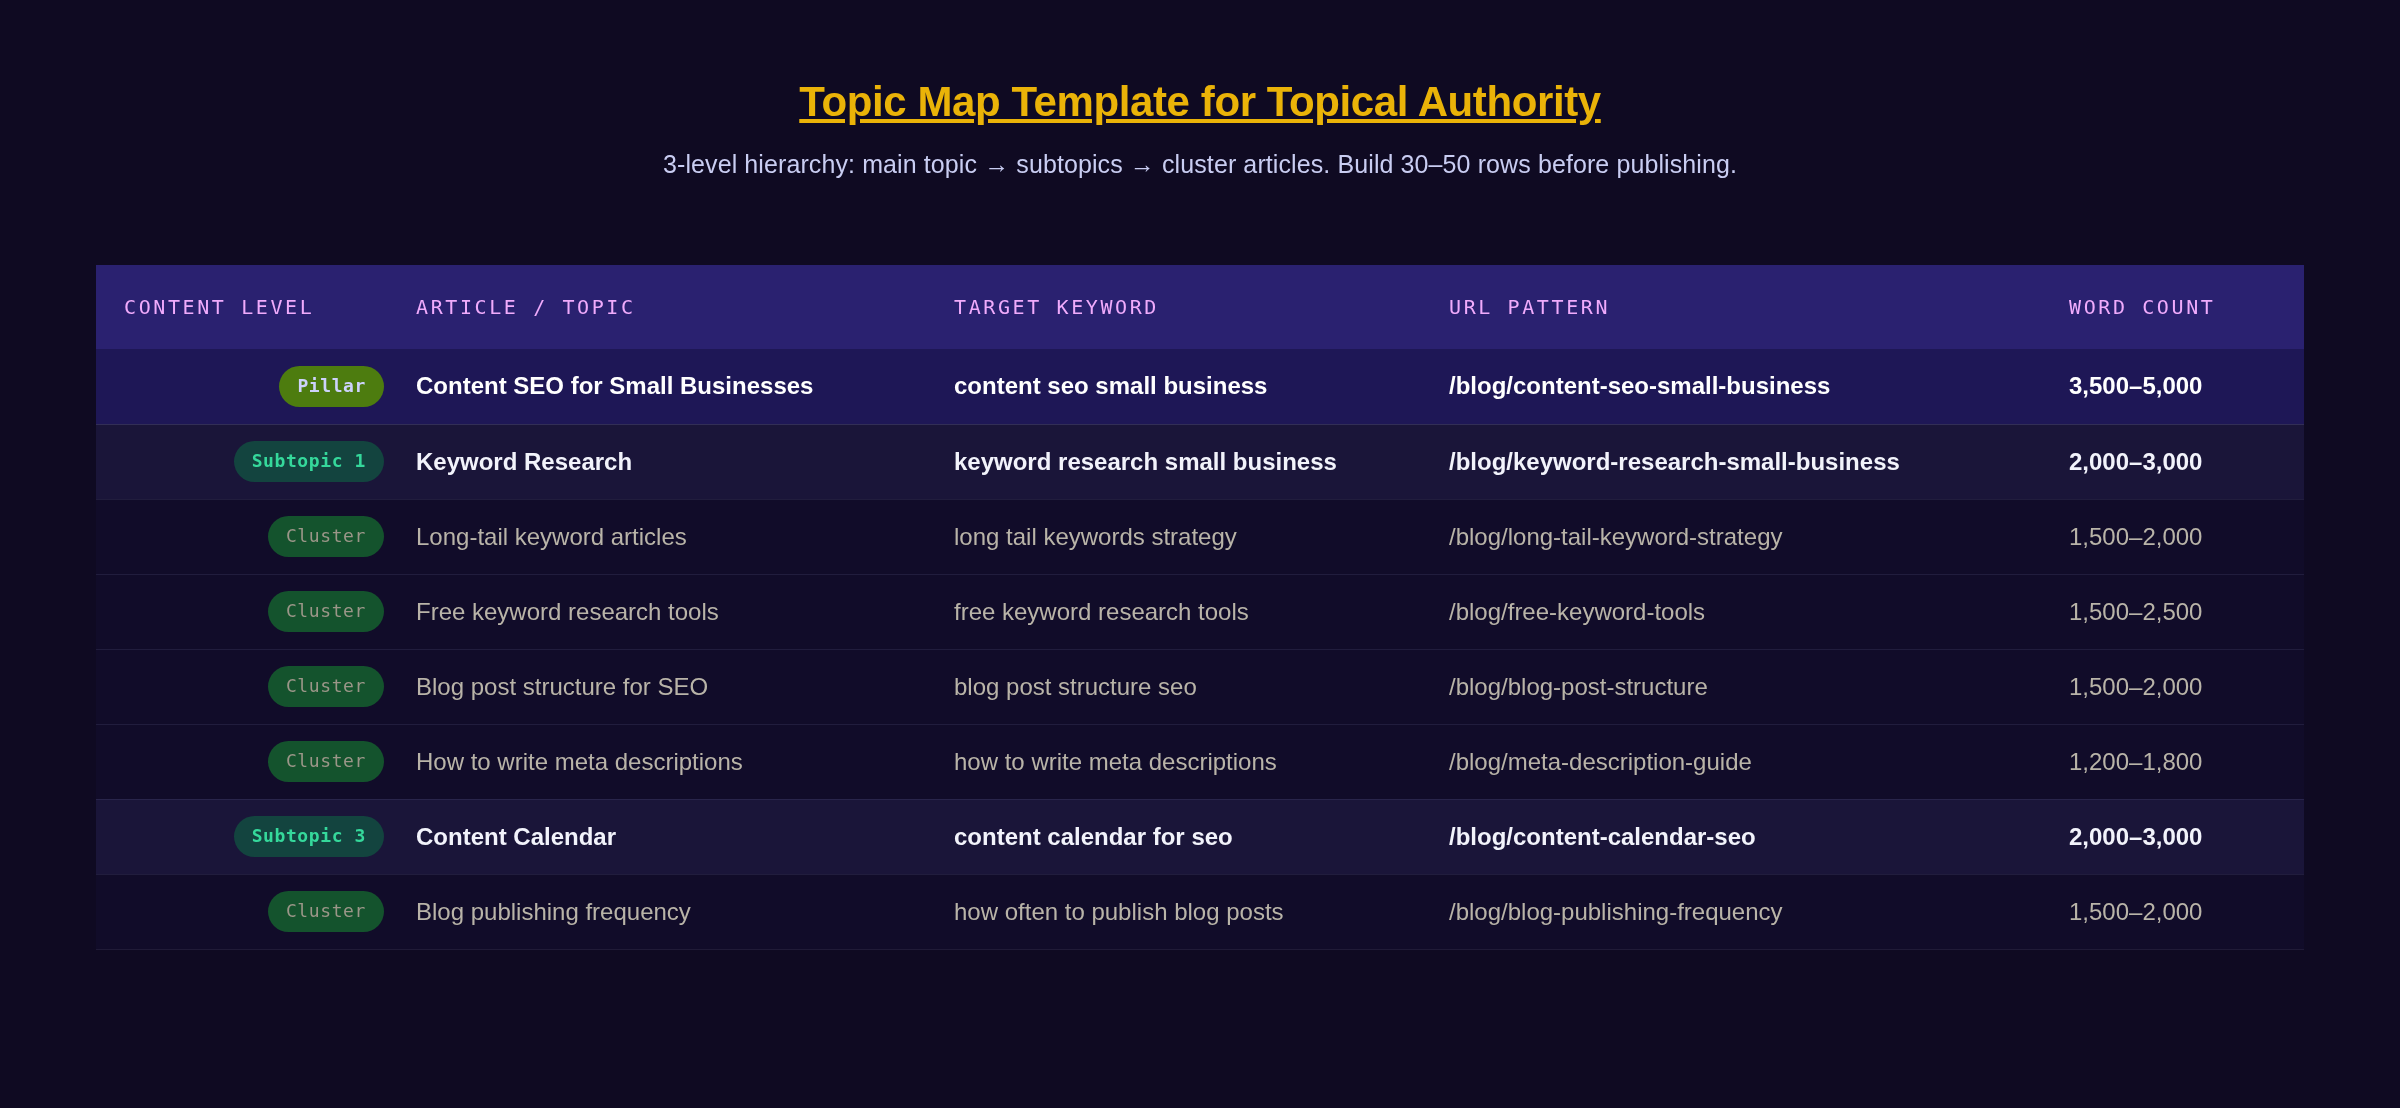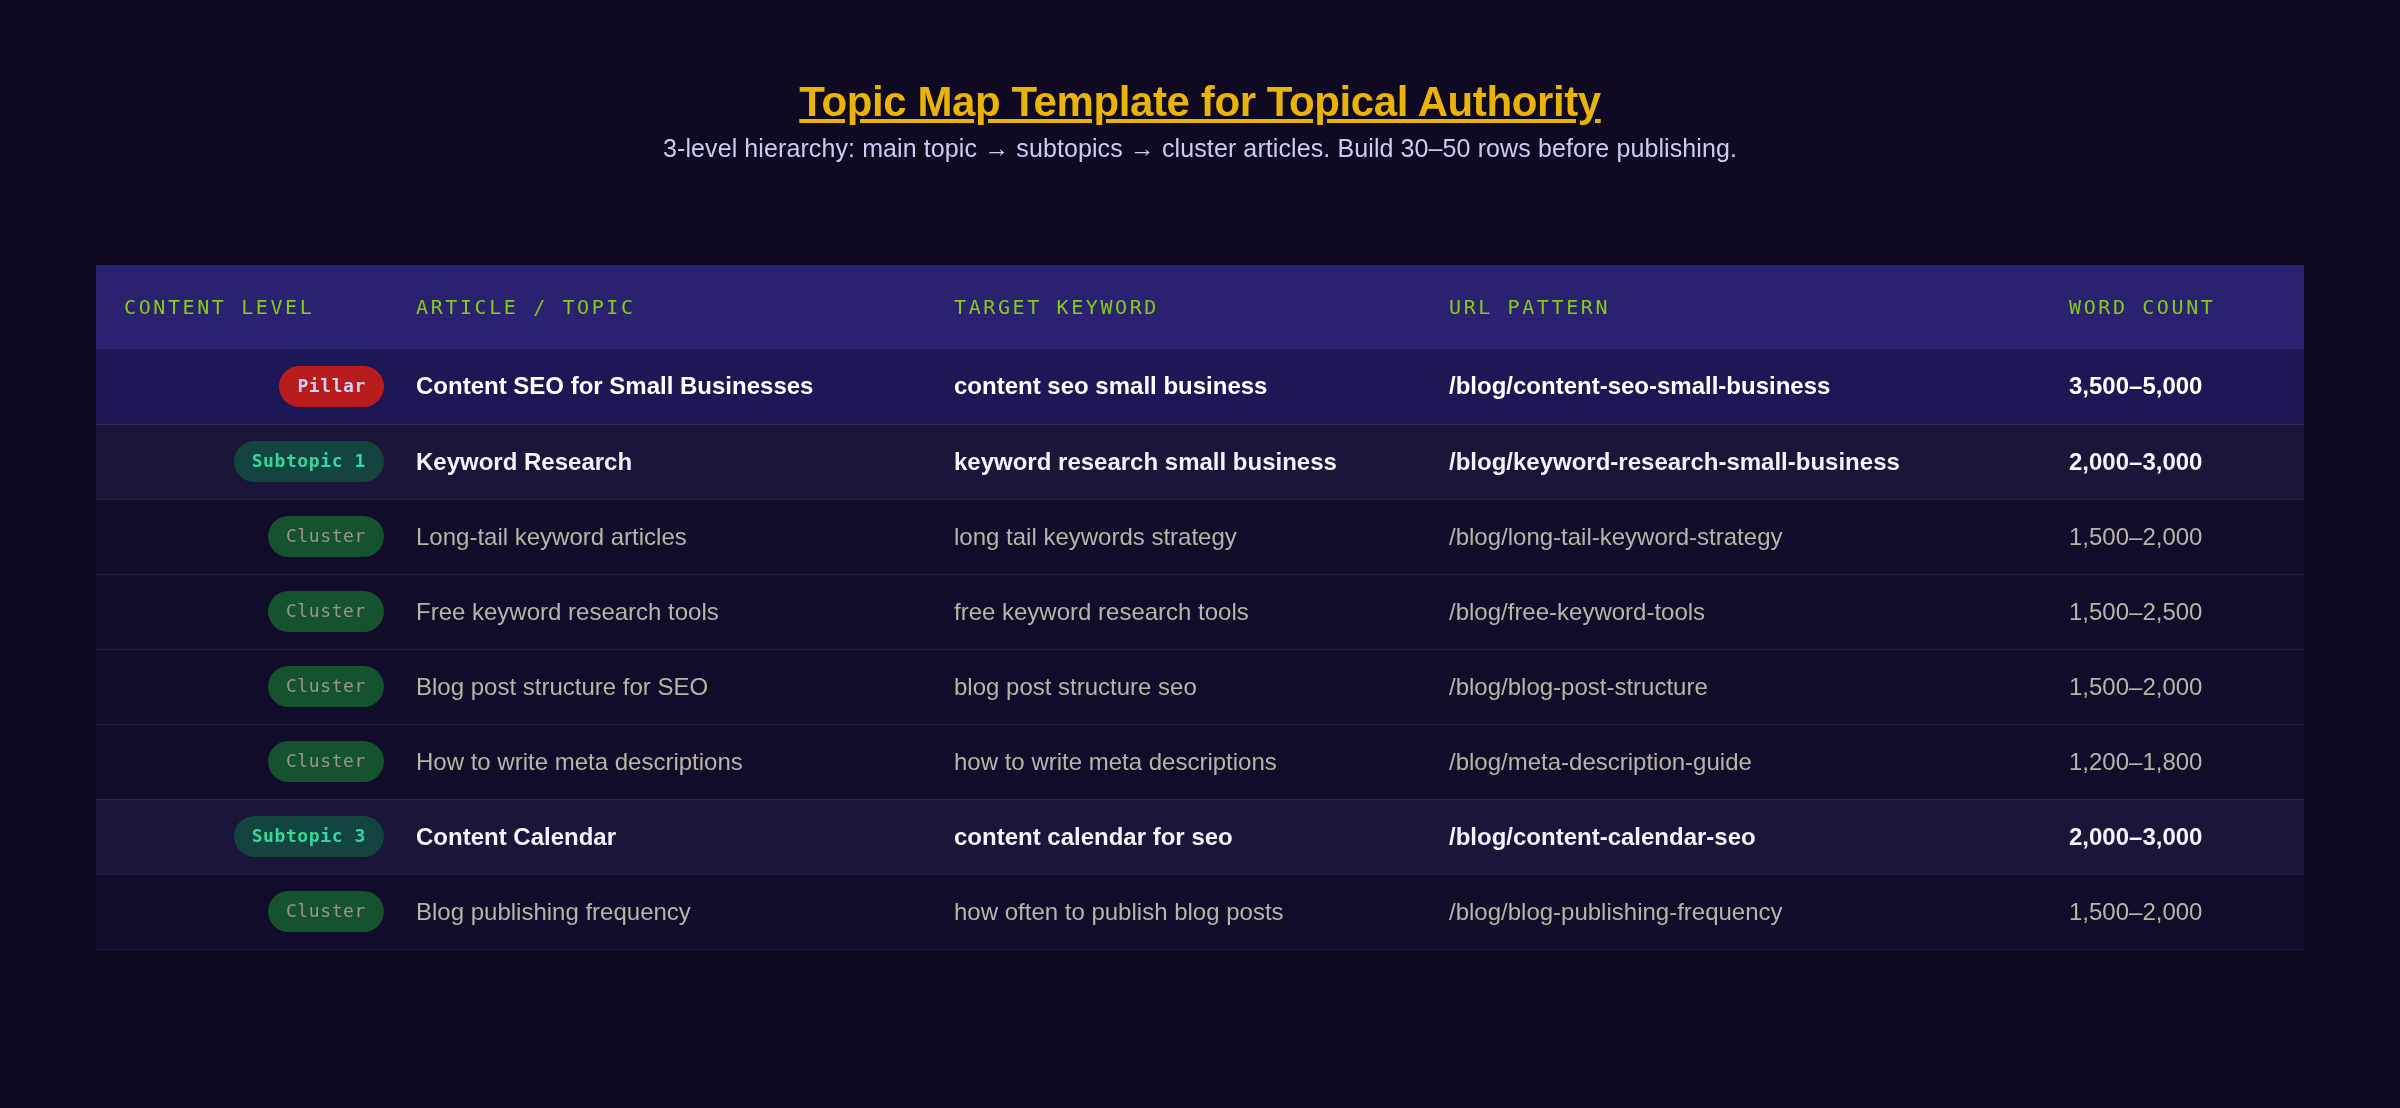--- a/index.html
+++ b/index.html
@@ -32,21 +32,21 @@
   .page-title {
     font-size: 42px;
     font-weight: bold;
     color: #eab308;
     letter-spacing: -0.4px;
     line-height: 1.15;
     text-decoration: underline;
   }
 
   .page-subtitle {
-    margin-top: 8px;
+    margin-top: 24px;
     font-size: 25px;
     font-weight: normal;
     color: #c9cdf2;
     letter-spacing: 0.1px;
   }
 
   
   .table-wrap {
     position: absolute;
     left: 96px;
@@ -67,21 +67,21 @@
   col.c-words   { width: 249px; }
 
   thead th {
     background: #2a2170;
     height: 84px;
     vertical-align: middle;
     font-family: "DejaVu Sans Mono", "Liberation Mono", monospace;
     font-size: 20px;
     font-weight: normal;
     letter-spacing: 2.6px;
-    color: #84cc16;
+    color: #f0abfc;
     text-align: left;
     padding: 0;
     white-space: nowrap;
   }
 
   thead th.th-level   { padding-left: 28px; }
   thead th.th-article { padding-left: 16px; }
   thead th.th-keyword { padding-left: 14px; }
   thead th.th-url     { padding-left: 14px; }
   thead th.th-words   { padding-left: 14px; }
@@ -126,21 +126,21 @@
     font-family: "DejaVu Sans Mono", "Liberation Mono", monospace;
     font-size: 18px;
     letter-spacing: 0.6px;
     line-height: 1;
     padding: 11px 18px 12px;
     border-radius: 999px;
     white-space: nowrap;
   }
 
   .badge-pillar {
-    background: #b91c1c;
+    background: #4d7c0f;
     color: #cdd2fb;
     font-weight: bold;
   }
 
   .badge-subtopic {
     background: #13443f;
     color: #35d89b;
     font-weight: bold;
   }
 

